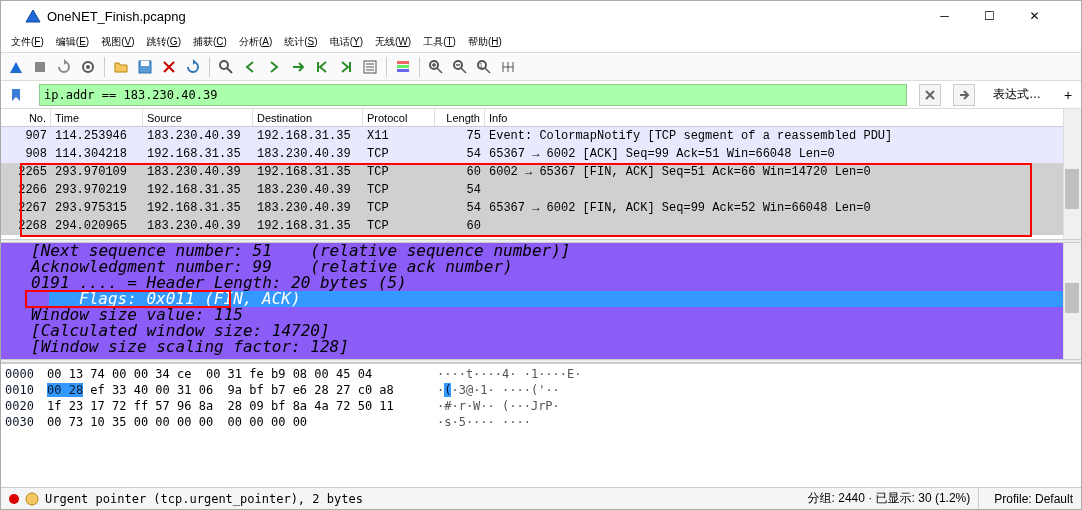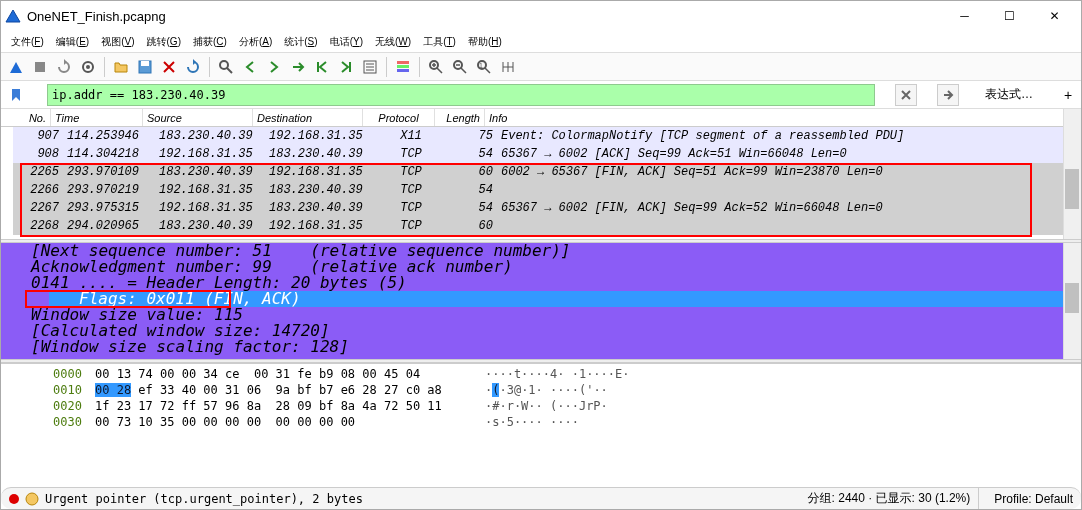--- a/index.html
+++ b/index.html
@@ -1,62 +1,62 @@
 <!DOCTYPE html>
 <html><head>
 <meta charset="utf-8">
 <style>
 * { box-sizing: border-box; margin: 0; padding: 0; }
 body { font-family: "Microsoft YaHei", "Segoe UI", sans-serif; font-size: 12px; background: #fff; width: 1082px; height: 510px; overflow: hidden; display: flex; flex-direction: column; border: 1px solid #aaa; }
-.titlebar { height: 30px; display: flex; align-items: center; padding: 0 4px; background: #fff; }
+.titlebar { height: 30px; display: flex; align-items: center; padding: 0 24px; background: #fff; }
 .titlebar .icon { width: 16px; height: 16px; margin-right: 6px; }
 .titlebar .title { flex: 1; font-size: 13px; }
 .winbtns { display: flex; }
 .winbtn { width: 45px; height: 30px; display: flex; align-items: center; justify-content: center; font-family: sans-serif; }
 .menubar { height: 22px; display: flex; align-items: center; padding: 0 4px; font-size: 10px; border-bottom: 1px solid #ddd; }
 .menuitem { padding: 2px 6px; }
 .menuitem u { text-decoration: underline; }
 .toolbar { height: 28px; display: flex; align-items: center; padding: 0 4px; gap: 2px; border-bottom: 1px solid #ddd; background: #fafafa; }
 .tbtn { width: 22px; height: 22px; display: flex; align-items: center; justify-content: center; border: 1px solid transparent; }
 .tsep { width: 1px; height: 20px; background: #ccc; margin: 0 3px; }
-.filterbar { height: 28px; display: flex; align-items: center; padding: 2px 4px; gap: 20px; border-bottom: 1px solid #ddd; }
+.filterbar { height: 28px; display: flex; align-items: center; padding: 2px 4px; gap: 12px; border-bottom: 1px solid #ddd; }
 .bookm { width: 22px; height: 22px; display:flex;align-items:center;justify-content:center; }
 .filterinput { flex: 1; height: 22px; background: #aaffaa; border: 1px solid #8fc98f; padding: 0 4px; font-family: Consolas, monospace; font-size: 12px; }
 .fbtn { width: 22px; height: 22px; display:flex;align-items:center;justify-content:center; border:1px solid #ccc; background:#f5f5f5; }
 .expr { padding: 0 6px; font-size:12px; }
 .plus { width:18px; display:flex;align-items:center;justify-content:center; font-size:14px; }
 .packetlist { flex: 0 0 auto; font-family: Consolas, "Courier New", monospace; font-size: 12px; overflow: hidden; position: relative; }
 .plhead { height: 18px; display: flex; background: #fff; border-bottom: 1px solid #ccc; }
 .plh { border-right: 1px solid #e0e0e0; padding: 0 4px; line-height: 18px; color:#000; font-family: "Microsoft YaHei", sans-serif; font-size:11px; }
-.plrows { background: #c2410c; margin-left: 12px; }
+.plrows { background: #c2410c; }
 .plrow { height: 18px; display: flex; line-height: 18px; white-space: pre; }
 .plrow.lav { background: #e8e8ff; }
 .plrow.grey { background: #d0d0d0; }
 .plc { padding: 0 4px; overflow: hidden; }
 .w-no { width: 50px; text-align: right; }
 .w-time { width: 92px; }
 .w-src { width: 110px; }
 .w-dst { width: 110px; }
-.w-proto { width: 72px; text-align: center; }
+.w-proto { width: 72px; }
 .w-len { width: 50px; text-align: right; }
 .w-info { flex: 1; }
 .redbox { position: absolute; border: 2px solid red; pointer-events: none; }
 .scrollgutter { position:absolute; right:0; top:0; bottom:0; width:18px; background:#f0f0f0; border-left:1px solid #ddd; }
 .scrollthumb { position:absolute; right:2px; width:14px; background:#c0c0c0; }
 .splitter { height: 4px; background: #eee; border-top:1px solid #ccc; border-bottom:1px solid #ccc; cursor: row-resize; }
 .details { font-family: Consolas, monospace; font-size: 16px; overflow: hidden; position: relative; background:#8b5cf6;font-style:italic; }
 .dline { height: 16px; line-height: 16px; padding-left: 30px; white-space: pre; }
 .dline.sel { background: #3399ff; color: #fff; margin-left: 48px; }
 .hexpane { font-family: Consolas, monospace; font-size: 12px; background: #fff; border-top:1px solid #ccc; padding: 2px 4px; }
 .hexrow { height: 16px; line-height: 16px; white-space: pre; display:flex; }
-.hexoff { width: 42px; color: #4d7c0f; margin-left: 48px; }
+.hexoff { width: 42px; color: #0f172a; }
 .hexbytes { width: 380px; }
 .hexascii { padding-left: 10px; color:#555; }
 .hexsel { background: #3399ff; color: #0f172a; }
-.statusbar { height: 22px; display: flex; align-items: center; border-top: 1px solid #ccc; font-size: 12px; background: #f5f5f5; border-radius: 10px; }
+.statusbar { height: 22px; display: flex; align-items: center; border-top: 1px solid #ccc; font-size: 12px; background: #f5f5f5; }
 .sbcell { padding: 0 8px; border-right: 1px solid #ccc; height:100%; display:flex; align-items:center; }
 .sbspacer { flex:1; }
 .reddot { width:10px; height:10px; border-radius:50%; background:#d00; margin-right:6px; display:inline-block; }
 .redbox2 { position:absolute; border:2px solid red; pointer-events:none; }
 svg { display:block; }
 </style>
 </head>
 <body>
 
 <div class="titlebar">
@@ -221,51 +221,51 @@
     </div>
   <div class="fbtn">
       <svg width="12" height="12">
         <path d="M2 6 L10 6 M6 2 L10 6 L6 10" fill="none" stroke="#666" stroke-width="2"></path>
       </svg>
     </div>
   <span class="expr">表达式…</span>
   <span class="plus">+</span>
 </div>
 
-<div class="packetlist" style="height:130px; position:relative;font-style:italic;">
+<div class="packetlist" style="height:130px; position:relative;">
   <div class="plhead" id="plhead">
       <div class="plh w-no">No.</div>
       <div class="plh w-time">Time</div>
       <div class="plh w-src">Source</div>
       <div class="plh w-dst">Destination</div>
       <div class="plh w-proto">Protocol</div>
       <div class="plh w-len">Length</div>
       <div class="plh w-info">Info</div>
     </div>
   <div class="plrows" id="plrows">
       <div class="plrow lav"><div class="plc w-no">907</div><div class="plc w-time">114.253946</div><div class="plc w-src">183.230.40.39</div><div class="plc w-dst">192.168.31.35</div><div class="plc w-proto">X11</div><div class="plc w-len">75</div><div class="plc w-info">Event: ColormapNotify [TCP segment of a reassembled PDU]</div></div>
       <div class="plrow lav"><div class="plc w-no">908</div><div class="plc w-time">114.304218</div><div class="plc w-src">192.168.31.35</div><div class="plc w-dst">183.230.40.39</div><div class="plc w-proto">TCP</div><div class="plc w-len">54</div><div class="plc w-info">65367 → 6002 [ACK] Seq=99 Ack=51 Win=66048 Len=0</div></div>
-      <div class="plrow grey"><div class="plc w-no">2265</div><div class="plc w-time">293.970109</div><div class="plc w-src">183.230.40.39</div><div class="plc w-dst">192.168.31.35</div><div class="plc w-proto">TCP</div><div class="plc w-len">60</div><div class="plc w-info">6002 → 65367 [FIN, ACK] Seq=51 Ack=99 Win=23870 Len=0</div></div>
+      <div class="plrow grey"><div class="plc w-no">2265</div><div class="plc w-time">293.970109</div><div class="plc w-src">183.230.40.39</div><div class="plc w-dst">192.168.31.35</div><div class="plc w-proto">TCP</div><div class="plc w-len">60</div><div class="plc w-info">6002 → 65367 [FIN, ACK] Seq=51 Ack=66 Win=14720 Len=0</div></div>
       <div class="plrow grey"><div class="plc w-no">2266</div><div class="plc w-time">293.970219</div><div class="plc w-src">192.168.31.35</div><div class="plc w-dst">183.230.40.39</div><div class="plc w-proto">TCP</div><div class="plc w-len">54</div></div>
       <div class="plrow grey"><div class="plc w-no">2267</div><div class="plc w-time">293.975315</div><div class="plc w-src">192.168.31.35</div><div class="plc w-dst">183.230.40.39</div><div class="plc w-proto">TCP</div><div class="plc w-len">54</div><div class="plc w-info">65367 → 6002 [FIN, ACK] Seq=99 Ack=52 Win=66048 Len=0</div></div>
       <div class="plrow grey"><div class="plc w-no">2268</div><div class="plc w-time">294.020965</div><div class="plc w-src">183.230.40.39</div><div class="plc w-dst">192.168.31.35</div><div class="plc w-proto">TCP</div><div class="plc w-len">60</div></div>
     </div>
   <div class="redbox" style="left:19px; top:54px; width:1012px; height:74px;"></div>
   <div class="scrollgutter">
     <div class="scrollthumb" style="top:60px; height:40px;"></div>
   </div>
 </div>
 
 <div class="splitter"></div>
 
 <div class="details" style="height:116px; position:relative;">
   <div id="detlines">
       <div class="dline">[Next sequence number: 51    (relative sequence number)]</div>
       <div class="dline">Acknowledgment number: 99    (relative ack number)</div>
-      <div class="dline">0141 .... = Header Length: 20 bytes (5)</div>
+      <div class="dline">0191 .... = Header Length: 20 bytes (5)</div>
       <div class="dline sel">Flags: 0x011 (FIN, ACK)</div>
       <div class="dline">Window size value: 115</div>
       <div class="dline">[Calculated window size: 14720]</div>
       <div class="dline">[Window size scaling factor: 128]</div>
     </div>
   <div class="redbox2" style="left:24px; top:47px; width:206px; height:18px;"></div>
   <div class="scrollgutter">
     <div class="scrollthumb" style="top:40px; height:30px;"></div>
   </div>
 </div>

